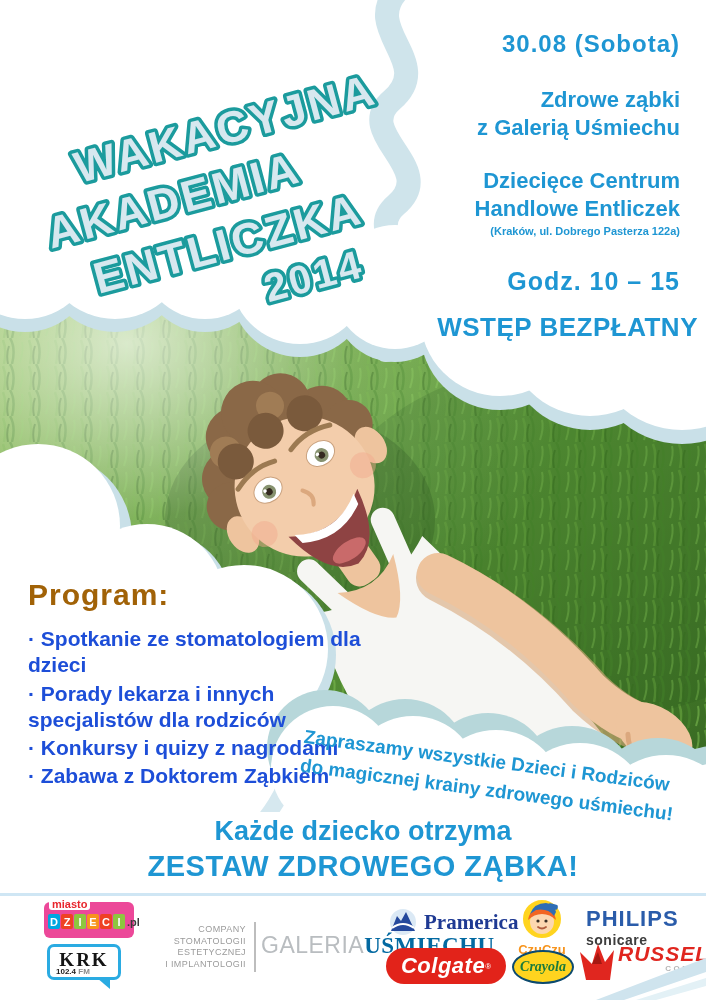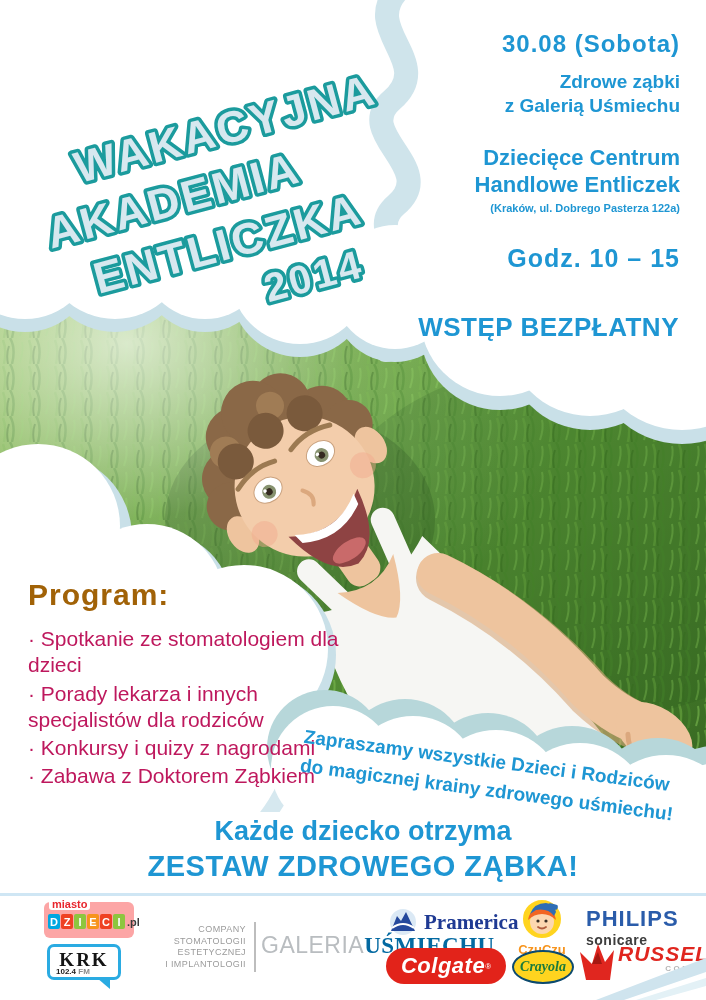--- a/index.html
+++ b/index.html
@@ -2,45 +2,45 @@
 <html><head>
 <meta charset="utf-8">
 <style>
   html,body{margin:0;padding:0;background:#ffffff;}
   .poster{position:relative;width:706px;height:1000px;background:#ffffff;overflow:hidden;
           font-family:"Liberation Sans",sans-serif;}
   .abs{position:absolute;}
   
   .event-info{position:absolute;top:30px;right:26px;text-align:right;color:#1e96d3;font-weight:bold;}
   .event-date{font-size:24px;letter-spacing:1px;}
-  .event-headline{margin-top:12px;font-size:19px;line-height:1.25;}
+  .event-headline{margin-top:28px;font-size:22px;line-height:1.25;}
   .event-venue{margin-top:26px;font-size:22px;line-height:1.25;}
   .event-address{margin-top:3px;font-size:11px;font-weight:bold;}
   .event-hours{margin-top:30px;font-size:25px;letter-spacing:1px;}
-  .admission{position:absolute;top:312px;right:27px;color:#1e96d3;font-weight:bold;
+  .admission{position:absolute;top:312px;right:8px;color:#1e96d3;font-weight:bold;
              font-size:26px;letter-spacing:.5px;}
   
   .program{position:absolute;left:28px;top:578px;width:335px;}
   .program-heading{color:#a16207;font-size:30px;font-weight:bold;letter-spacing:1px;}
-  .program-list{margin-top:14px;color:#be185d;font-weight:normal;font-size:21px;line-height:1.25;}
+  .program-list{margin-top:14px;color:#1d4ed8;font-weight:bold;font-size:21px;line-height:1.25;}
   .program-item{margin-bottom:2px;}
   
   .invite{position:absolute;left:306px;top:722px;transform:rotate(7.5deg);transform-origin:left top;
           color:#1e96d3;font-weight:bold;font-size:19px;line-height:1.55;white-space:nowrap;}
   
   .claim{position:absolute;left:0;top:816px;width:726px;text-align:center;color:#1e96d3;font-weight:bold;}
   .claim-l1{font-size:27px;}
   .claim-l2{font-size:29px;letter-spacing:.5px;margin-top:3px;}
   
   .footer{position:absolute;left:0;top:893px;width:706px;height:107px;background:#ffffff;
           border-top:3px solid #cfe6f4;box-sizing:border-box;}
   .footer *{box-sizing:border-box;}
   .logo{position:absolute;}
   
-  .md-box{left:44px;top:6px;width:90px;height:36px;background:#fca5a5;border-radius:6px;}
+  .md-box{left:44px;top:6px;width:90px;height:36px;background:#ec4899;border-radius:6px;}
   .md-top{position:absolute;top:-4px;left:5px;background:#fff;border-radius:3px;padding:0 3px;
           color:#e8262d;font-size:11px;font-weight:bold;}
   .md-row{position:absolute;left:4px;top:12px;display:flex;align-items:center;gap:1px;}
   .md-tile{width:12px;height:15px;border-radius:2px;color:#fff;font-size:11px;font-weight:bold;
            display:flex;align-items:center;justify-content:center;}
   .md-pl{color:#3a3a3a;font-size:11px;font-weight:bold;margin-left:1px;}
   
   .krk-box{left:47px;top:48px;width:74px;height:36px;border:3px solid #2aabe2;border-radius:7px;background:#fff;}
   .krk-box:after{content:"";position:absolute;right:8px;bottom:-12px;width:0;height:0;
                  border-left:13px solid transparent;border-top:11px solid #2aabe2;}

